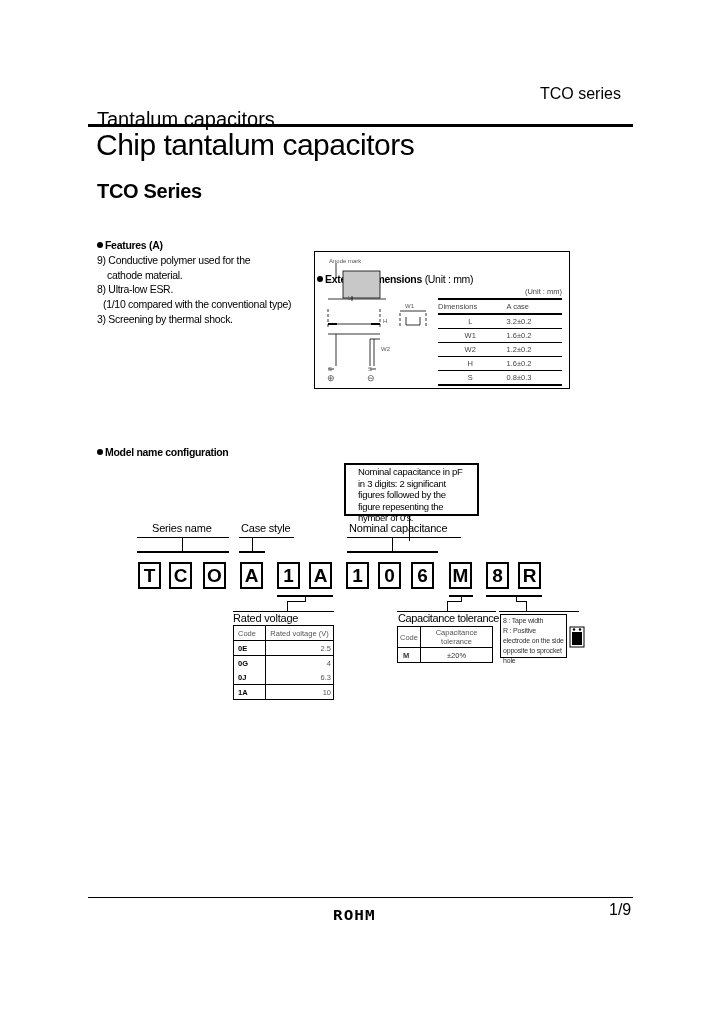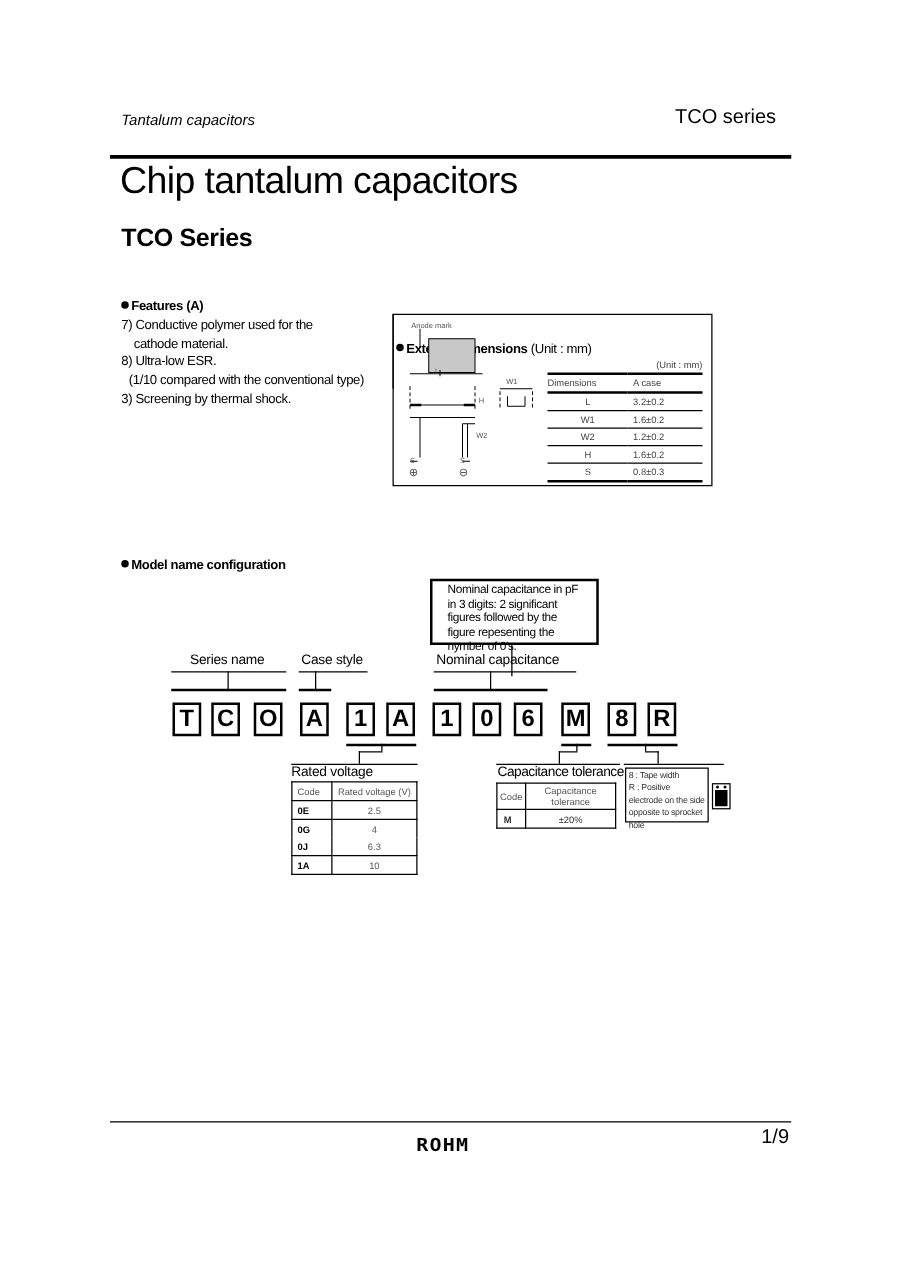--- a/index.html
+++ b/index.html
@@ -1,20 +1,20 @@
 <!DOCTYPE html>
 <html><head>
 <meta charset="utf-8">
 <style>
   html, body { margin:0; padding:0; background:#ffffff; }
   body { width:720px; height:1012px; position:relative; overflow:hidden;
          font-family:"Liberation Sans", sans-serif; color:#000; }
   .abs { position:absolute; }
   .hdr-right { left:540px; top:85px; font-size:16px; }
-  .hdr-left { left:97px; top:89px; font-size:12px;font-style:italic; }
+  .hdr-left { left:97px; top:108px; font-size:20px; }
   .hdr-rule { left:88px; top:124px; width:545px; height:3px; background:#000; }
   .title { left:96px; top:128px; font-size:30px; letter-spacing:-0.5px; }
   .subtitle { left:97px; top:180px; font-size:20px; font-weight:bold; letter-spacing:-0.3px; }
   .sec-head { font-size:10.5px; font-weight:bold; letter-spacing:-0.3px; }
   .sec-head .normal { font-weight:normal; }
   .bullet { display:inline-block; width:6px; height:6px; border-radius:50%; background:#000; margin-right:2px; vertical-align:1px; }
   .features { left:97px; top:238px; font-size:10.5px; line-height:14.8px; letter-spacing:-0.3px; }
   .features .ind { padding-left:10px; }
   .dimbox { left:314px; top:251px; width:256px; height:138px; border:1px solid #000; box-sizing:border-box; }
   .tiny { font-size:6px; color:#555; }
@@ -30,21 +30,21 @@
   .lbl { font-size:11px; letter-spacing:-0.2px; }
   .line-h { height:1px; background:#000; }
   .line-v { width:1px; background:#000; }
   .thick-h { height:2px; background:#000; }
   .cbox { width:23px; height:27px; border:2px solid #000; box-sizing:border-box; font-size:19px; font-weight:bold; text-align:center; line-height:24px; }
   .smalltbl { border-collapse:collapse; font-size:7.5px; }
   .smalltbl td, .smalltbl th { border:1px solid #000; font-weight:normal; padding:1px 2px; }
   .rv { left:233px; top:625px; width:101px; }
   .rv td, .rv th { height:12px; }
   .rv .code { width:25px; text-align:left; padding-left:4px; font-weight:bold; }
-  .rv .val { text-align:center; color:#555; }
+  .rv .val { text-align:right; color:#555; }
   .rv th { color:#555; }
   .ct { left:397px; top:626px; width:96px; }
   .ct td, .ct th { height:12px; }
   .ct th { color:#555; }
   .ct td { color:#333; }
   .tapebox { left:500px; top:614px; width:67px; height:44px; border:1px solid #000; box-sizing:border-box; font-size:7px; line-height:10px; padding:1px 2px; color:#333; letter-spacing:-0.2px; }
   .footer-rule { left:88px; top:897px; width:545px; height:1px; background:#000; }
   .page-num { left:609px; top:901px; font-size:16px; }
   .logo { left:333px; top:906px; font-size:16px; font-weight:bold; letter-spacing:1px; font-family:"DejaVu Sans Mono", monospace; transform:scaleY(0.9); }
 </style>
@@ -52,21 +52,21 @@
 <body>
 
 <div class="abs hdr-right">TCO series</div>
 <div class="abs hdr-left">Tantalum capacitors</div>
 <div class="abs hdr-rule"></div>
 <div class="abs title">Chip tantalum capacitors</div>
 <div class="abs subtitle">TCO Series</div>
 
 <div class="abs features">
   <div class="sec-head"><span class="bullet"></span><span>Features (A)</span></div>
-  <div>7) Conductive polymer used for the</div>
+  <div>9) Conductive polymer used for the</div>
   <div class="ind">cathode material.</div>
   <div>8) Ultra-low ESR.</div>
   <div class="ind" style="padding-left:6px">(1/10 compared with the conventional type)</div>
   <div>3) Screening by thermal shock.</div>
 </div>
 
 <div class="abs sec-head" style="left:317px;top:238px;margin-top:35px;"><span class="bullet"></span><span>External dimensions</span> <span class="normal">(Unit : mm)</span></div>
 
 <div class="abs dimbox"></div>
 

